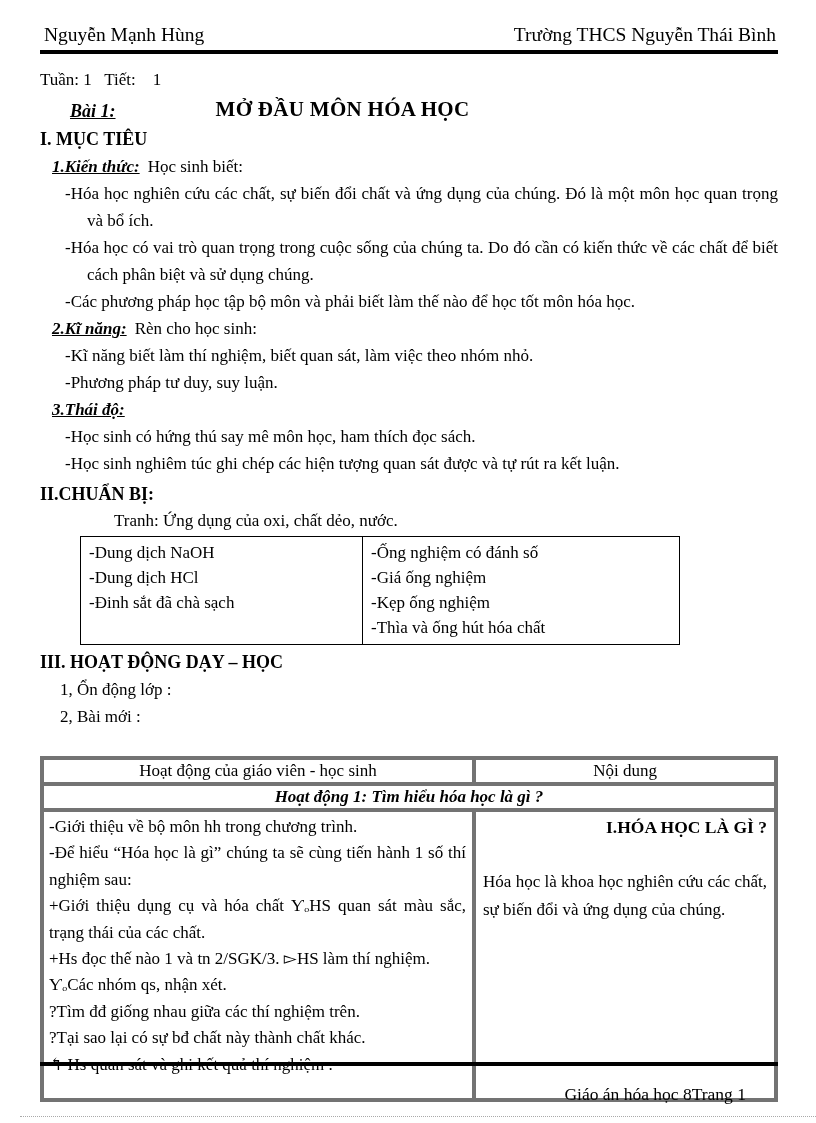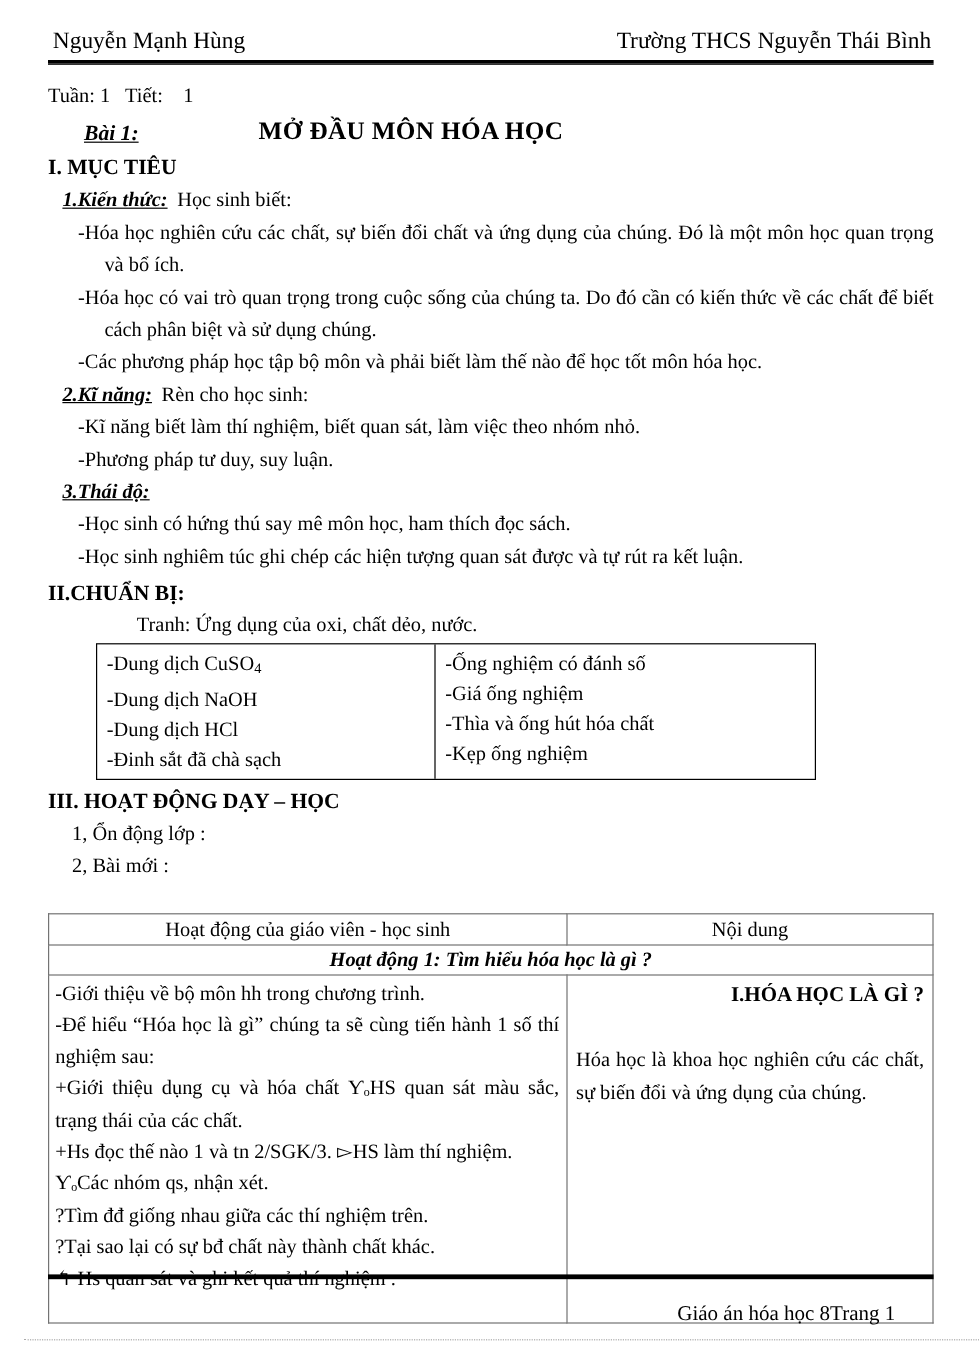--- a/index.html
+++ b/index.html
@@ -35,21 +35,21 @@
     border:1px solid #000; display:grid; grid-template-columns:282px 1fr; }
   .mt-cell { padding:3px 6px 4px 8px; }
   .mt-cell.first { border-right:1px solid #000; }
   .mt-row { line-height:25px; }
   .sub4 { font-size:12px; vertical-align:-3px; }
 
   .step-line { margin-left:20px; line-height:27px; }
 
   table.activity-table { width:738px; border-collapse:collapse; margin-top:26px;
     table-layout:fixed; }
-  table.activity-table td { border:1px solid #737373; }
+  table.activity-table td { border:4px solid #737373; }
   td.col-head { text-align:center; font-size:17px; height:26px; padding:1px 2px; }
   td.activity-title-cell { text-align:center; font-weight:bold; font-style:italic;
     font-size:17px; height:25px; padding:1px 2px; }
   td.teacher-cell { width:432px; vertical-align:top; padding:2px 6px 2px 5px; height:290px; }
   td.content-cell { vertical-align:top; padding:2px 7px 2px 7px; }
   .t-line { text-align:justify; line-height:26.4px; }
   .c-title { font-weight:bold; font-size:17.5px; line-height:27px;text-align:right; }
   .c-gap { height:27px; }
   .c-body { text-align:justify; line-height:28px; }
 
@@ -97,30 +97,29 @@
       <span class="sub-label">3.Thái độ:</span>
     </div>
     <div class="obj-item">-Học sinh có hứng thú say mê môn học, ham thích đọc sách.</div>
     <div class="obj-item">-Học sinh nghiêm túc ghi chép các hiện tượng quan sát được và tự rút ra kết luận.</div>
 
     <div class="sec-heading">II.CHUẨN BỊ:</div>
     <div class="tranh-line">Tranh: Ứng dụng của oxi, chất dẻo, nước.</div>
 
     <div class="materials-table">
       <div class="mt-cell first">
-        <div class="mt-row"><span>-Dung dịch CuSO</span><span class="sub4">4</span></div>
         <div class="mt-row">-Dung dịch NaOH</div>
         <div class="mt-row">-Dung dịch HCl</div>
         <div class="mt-row">-Đinh sắt đã chà sạch</div>
       </div>
       <div class="mt-cell">
         <div class="mt-row">-Ống nghiệm có đánh số</div>
         <div class="mt-row">-Giá ống nghiệm</div>
+        <div class="mt-row">-Kẹp ống nghiệm</div>
         <div class="mt-row">-Thìa và ống hút hóa chất</div>
-        <div class="mt-row">-Kẹp ống nghiệm</div>
       </div>
     </div>
 
     <div class="sec-heading">III. HOẠT ĐỘNG DẠY – HỌC</div>
     <div class="step-line">1, Ổn động lớp :</div>
     <div class="step-line">2, Bài mới :</div>
 
     <table class="activity-table">
       <tbody>
           <tr>

